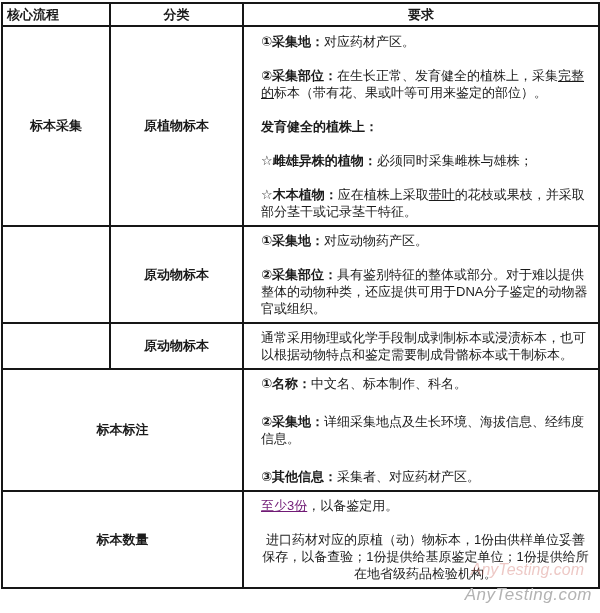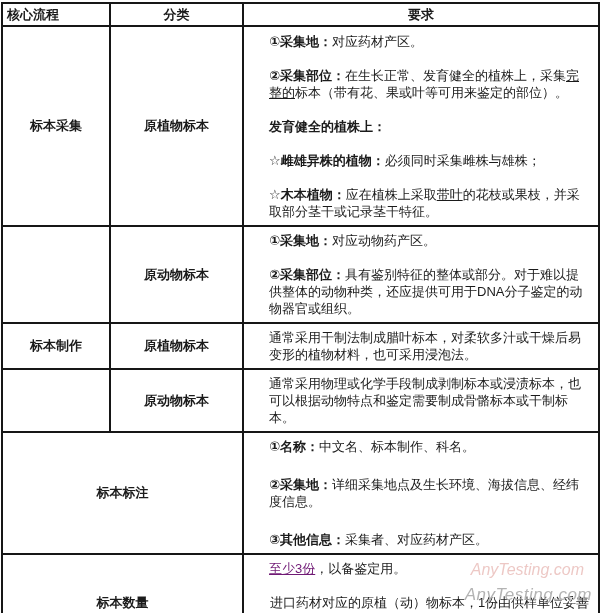--- a/index.html
+++ b/index.html
@@ -54,21 +54,21 @@
     vertical-align: middle;
     padding: 2px 4px;
   }
   td.req-cell {
     vertical-align: middle;
     text-align: left;
     padding: 5px 8px 5px 9px;
     line-height: 17px;
   }
   td.req-cell p {
-    margin: 0 0 17px 16px;
+    margin: 0 0 17px 8px;
   }
   td.req-cell p:last-child {
     margin-bottom: 0;
   }
   tr.r5 td.req-cell p { margin-bottom: 21px; }
   tr.r5 td.req-cell p:last-child { margin-bottom: 0; }
 
   .watermark {
     position: absolute;
     right: 8px;
@@ -120,27 +120,20 @@
 
     <tr class="r2">
       <td class="label-cell"></td>
       <td class="label-cell">原动物标本</td>
       <td class="req-cell">
           <p><span style="font-weight: bold;">①采集地：</span><span>对应动物药产区。</span></p>
           <p><span style="font-weight: bold;">②采集部位：</span><span>具有鉴别特征的整体或部分。对于难以提供整体的动物种类，还应提供可用于DNA分子鉴定的动物器官或组织。</span></p>
         </td>
     </tr>
 
-    <tr class="r3">
-      <td class="label-cell">标本制作</td>
-      <td class="label-cell">原植物标本</td>
-      <td class="req-cell">
-          <p><span>通常采用干制法制成腊叶标本，对柔软多汁或干燥后易变形的植物材料，也可采用浸泡法。</span></p>
-        </td>
-    </tr>
 
     <tr class="r4">
       <td class="label-cell"></td>
       <td class="label-cell">原动物标本</td>
       <td class="req-cell">
           <p><span>通常采用物理或化学手段制成剥制标本或浸渍标本，也可以根据动物特点和鉴定需要制成骨骼标本或干制标本。</span></p>
         </td>
     </tr>
 
     <tr class="r5">

